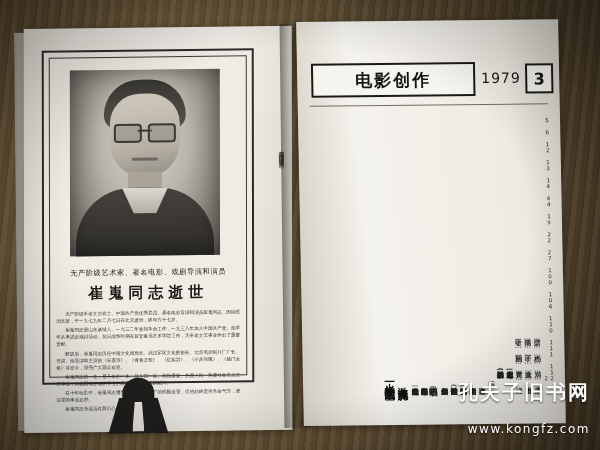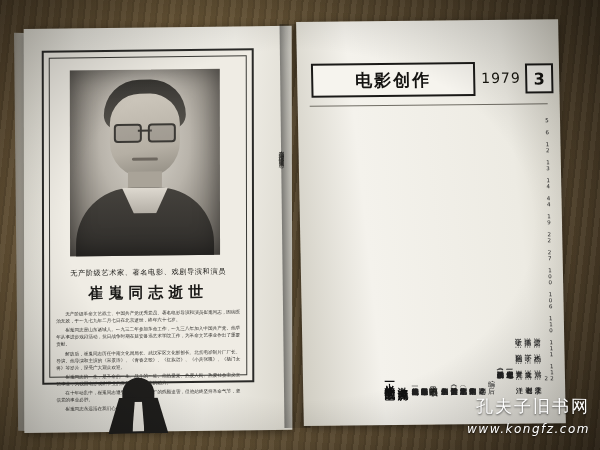--- a/index.html
+++ b/index.html
@@ -173,22 +173,22 @@
     font-size:7px;color:#222;line-height:1.05;
     padding:0 1px;
   }
   .toc-col.big{font-size:10.5px;font-weight:bold;letter-spacing:1px;color:#111;}
   .toc-col.mid{font-size:8.5px;letter-spacing:.5px;color:#1a1a18;}
   
   .wm{
     position:absolute;right:10px;bottom:14px;text-align:right;color:#ffffff;
     text-shadow:0 1px 2px rgba(0,0,0,.65);
   }
-  .wm .wm1{font-size:17px;font-weight:normal;letter-spacing:2px;}
-  .wm .wm2{font-size:12px;letter-spacing:1.5px;margin-top:4px;font-style:italic;}
+  .wm .wm1{font-size:20px;font-weight:bold;letter-spacing:2px;}
+  .wm .wm2{font-size:12px;letter-spacing:1.5px;margin-top:16px;}
   .vig{
     position:absolute;inset:0;pointer-events:none;
     background:radial-gradient(ellipse at 50% 50%, rgba(0,0,0,0) 55%, rgba(0,0,0,.33) 100%);
   }
 </style>
 </head>
 <body>
 
 <div class="photo">
   <div class="wood"></div>

